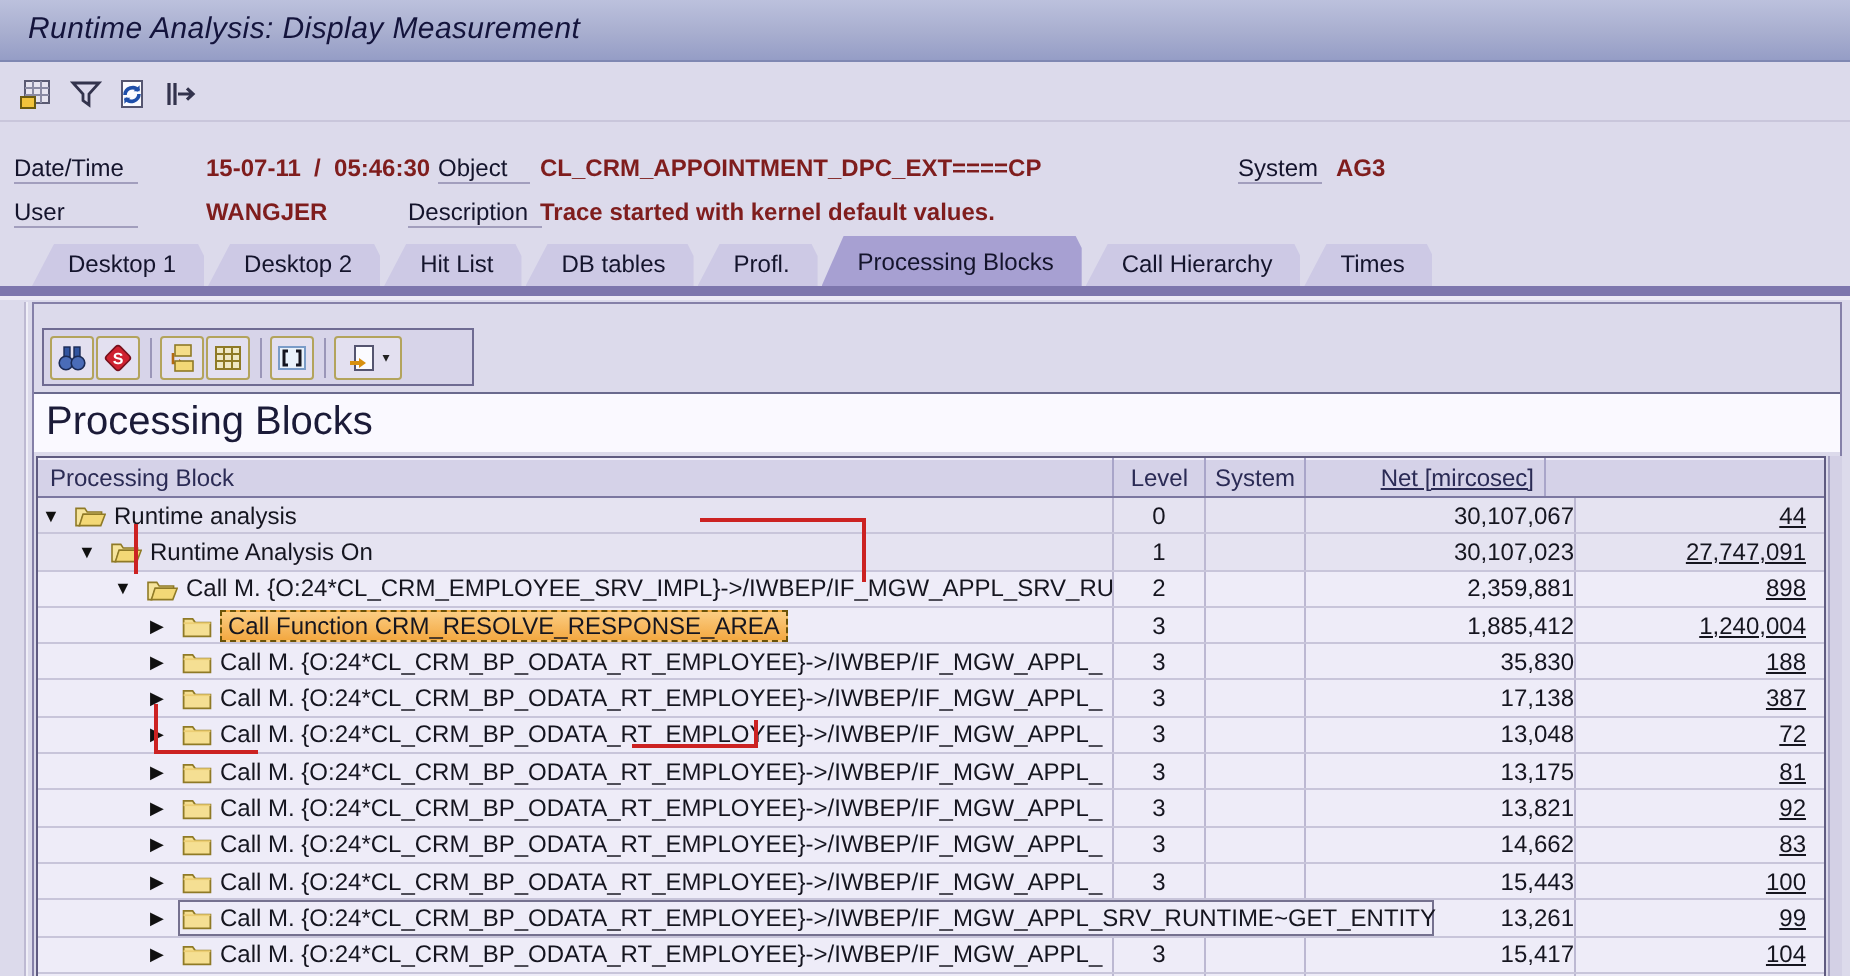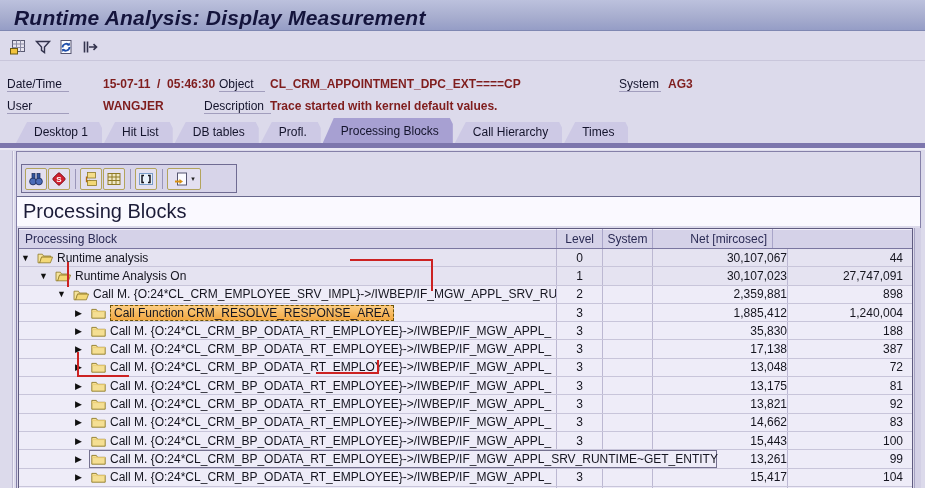--- a/index.html
+++ b/index.html
@@ -4,21 +4,21 @@
 <style>
   * { box-sizing: border-box; margin: 0; padding: 0; }
   html,body { width: 925px; height: 488px; overflow: hidden; }
   body { font-family: "Liberation Sans", sans-serif; background: #dcdaeb; position: relative; }
   .screen { position: absolute; inset: 0; width: 925px; height: 488px; }
 
   
   .titlebar { position: absolute; left: 0; top: 0; width: 925px; height: 31px;
     background: linear-gradient(180deg, #bcc1dd 0%, #a8aecf 55%, #959dc6 100%);
     border-bottom: 1px solid #7f87b2; }
-  .titlebar .t { position: absolute; left: 14px; top: 6px; font-size: 21px; font-weight: bold;
+  .titlebar .t { position: absolute; left: 14px; top: 6px; font-size: 15px; font-weight: normal;
     font-style: italic; color: #14143c; letter-spacing: .2px; }
 
   
   .toolbar { position: absolute; left: 0; top: 31px; width: 925px; height: 30px;
     border-bottom: 1px solid #c9c6db; }
   .tbtn { position: absolute; top: 5px; width: 21px; height: 21px; background: transparent;
     border: 1px solid transparent; display: flex; align-items: center; justify-content: center; }
 
   
   .hdr { position: absolute; left: 0; top: 62px; width: 925px; height: 56px; font-size: 12px; color: #101020; }
@@ -60,21 +60,21 @@
   .thead { display: flex; height: 20px; background: #d5d2e8; border-bottom: 1px solid #7b77a0;
     box-shadow: inset 0 1px 0 #f0eefa; color: #2b2b55; }
   .thead .hc { display: flex; align-items: center; height: 100%; border-right: 1px solid #a9a5c9; }
   .tbody { position: relative; height: 239px; overflow: hidden; }
   .row { display: flex; height: 18.3px; background: #eeecf8; border-bottom: 1px solid #c8c5da; color: #15151f; }
   .row.group { background: #e5e3f1; }
   .cell { height: 100%; display: flex; align-items: center; overflow: hidden; border-right: 1px solid #bcb8d2; }
   .c0 { width: 538px; } .c1 { width: 46px; justify-content: center; }
   .c2 { width: 50px; justify-content: center; }
   .c3 { width: 135px; justify-content: flex-end; padding-right: 0; }
-  .c4 { width: 120px; justify-content: flex-end; padding-right: 5px; border-right: none; }
+  .c4 { width: 120px; justify-content: flex-end; padding-right: 5px; border-right: none; text-decoration: underline; }
   .hc.c0 { padding-left: 6px; } .hc.c1 { justify-content: flex-end; padding-right: 8px; }
   .hc.c3, .hc.c4 { justify-content: flex-end; padding-right: 5px; }
   .exp { width: 16px; font-size: 9px; color: #101010; text-align: left; flex: none; }
   .fold { flex: none; margin-right: 4px; display: inline-flex; }
   .rtxt { white-space: pre; }
   .selbox { display: inline-flex; align-items: center; height: 16px; padding: 0 3px;
     background: linear-gradient(180deg, #fbcd83 0%, #f3a841 100%);
     border: 1px dashed #6b5308; white-space: pre; }
   .row.tip .c0 { overflow: visible; position: relative; }
   .tipbox { position: absolute; left: 70px; top: 0; width: 628px; height: 17.3px; z-index: 5;
@@ -145,20 +145,21 @@
     <span class="lbl" style="left:619px;top:15px;width:42px">System</span>
     <span class="val" style="left:668px;top:15px">AG3</span>
     <span class="lbl" style="left:7px;top:37px;width:62px">User</span>
     <span class="val" style="left:103px;top:37px">WANGJER</span>
     <span class="lbl" style="left:204px;top:37px;width:67px">Description</span>
     <span class="val" style="left:270px;top:37px">Trace started with kernel default values.</span>
   </div>
 
   <div class="tabstrip">
       <div class="tab">Desktop 1</div>
+      <div class="tab">Desktop 2</div>
       <div class="tab">Hit List</div>
       <div class="tab">DB tables</div>
       <div class="tab">Profl.</div>
       <div class="tab active">Processing Blocks</div>
       <div class="tab">Call Hierarchy</div>
       <div class="tab">Times</div>
     </div>
   <div class="tabline"></div>
   <div class="tabline2"></div>
 

